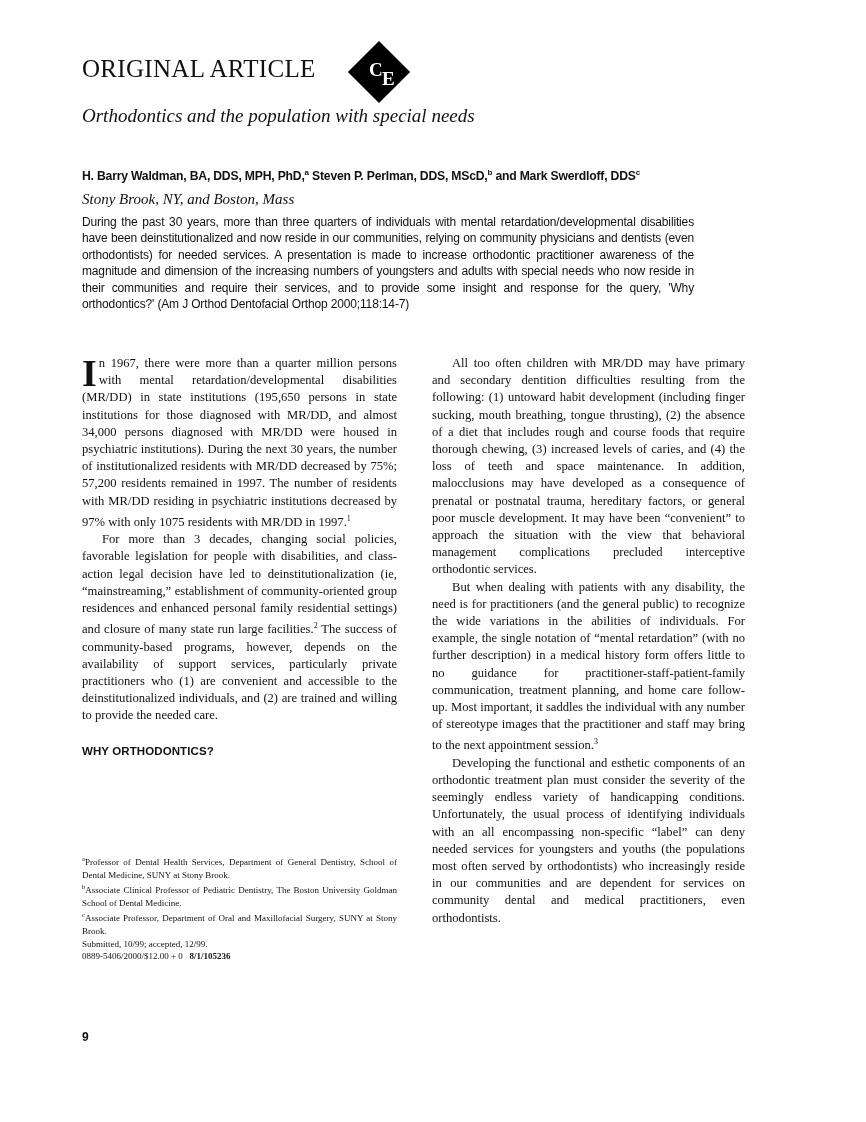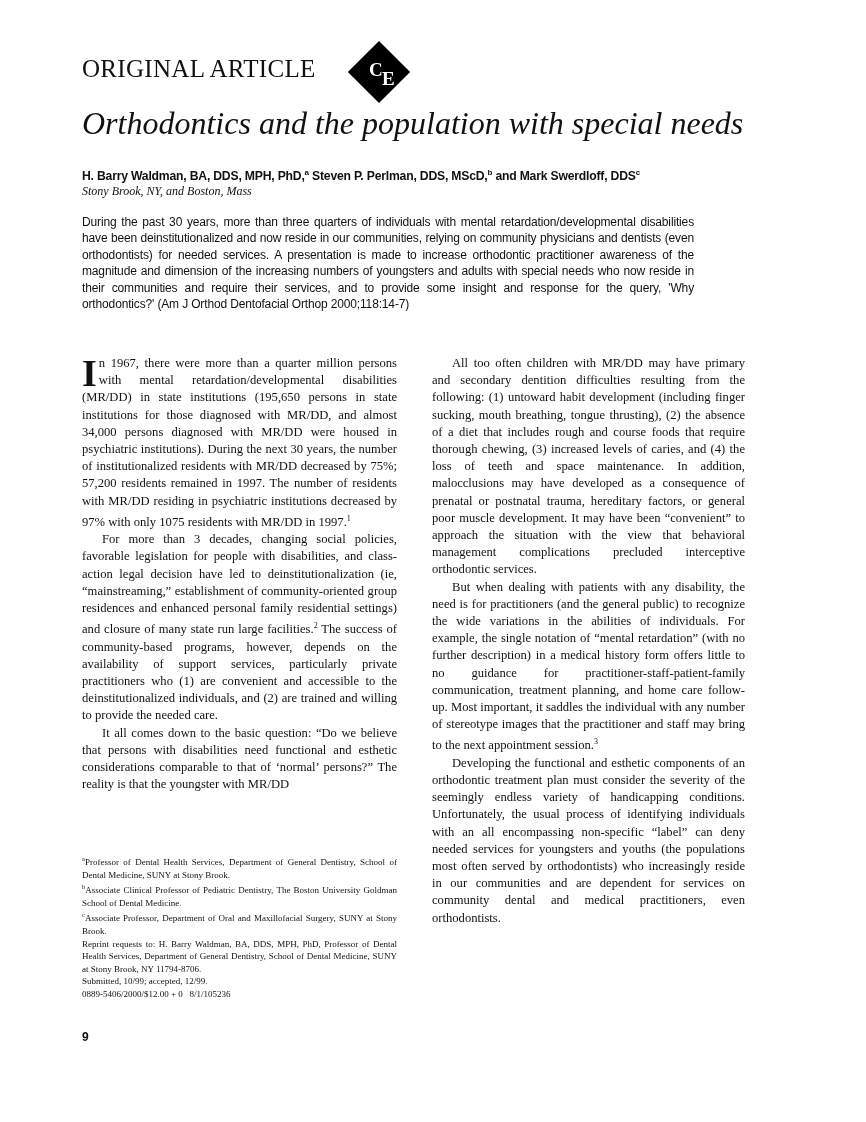--- a/index.html
+++ b/index.html
@@ -4,41 +4,41 @@
 <style>
   html, body { margin: 0; padding: 0; background: #ffffff; }
   body { width: 866px; height: 1122px; position: relative; overflow: hidden; color: #111; }
 
   .section-label { position: absolute; left: 82px; top: 55px; font-size: 25px; letter-spacing: 0.3px; font-family: "Liberation Serif", serif; }
   .ce-badge { position: absolute; left: 357px; top: 50px; width: 44px; height: 44px; background: #000; transform: rotate(45deg); }
   .ce-text { position: absolute; left: 367px; top: 55px; width: 40px; height: 40px; color: #fff; font-family: "Liberation Serif", serif; font-weight: bold; }
   .ce-text .c { position: absolute; left: 2px; top: 4px; font-size: 19px; }
   .ce-text .e { position: absolute; left: 15px; top: 13px; font-size: 19px; }
 
-  .title { position: absolute; left: 82px; top: 105px; font-size: 32px; font-style: italic; font-family: "Liberation Serif", serif; }
+  .title { position: absolute; left: 82px; top: 105px; font-size: 19px; font-style: italic; font-family: "Liberation Serif", serif; }
 
   .authors { position: absolute; left: 82px; top: 168px; font-size: 12.2px; font-weight: bold; font-family: Liberation Sans, sans-serif; letter-spacing: -0.2px; }
   .authors sup { font-size: 8px; }
-  .location { position: absolute; left: 82px; top: 184px; font-size: 12px; font-style: italic; font-family: "Liberation Serif", serif; }
+  .location { position: absolute; left: 82px; top: 191px; font-size: 15px; font-style: italic; font-family: "Liberation Serif", serif; }
 
   .abstract { position: absolute; left: 82px; top: 214px; width: 612px; font-size: 12px; line-height: 16.4px; font-family: "Liberation Sans", sans-serif; text-align: justify; letter-spacing: -0.15px; }
 
   .col { position: absolute; top: 355px; font-family: "Liberation Serif", serif; font-size: 12.6px; line-height: 17.2px; text-align: justify; }
   .col-left { left: 82px; width: 315px; }
   .col-right { left: 432px; width: 313px; }
   .col p { margin: 0; text-indent: 20px; }
   .col p.first { text-indent: 0; }
   .dropcap { float: left; font-size: 38px; line-height: 30px; margin: 3px 2px 0 0; font-weight: bold; }
   .col sup { font-size: 8px; }
   .heading { font-family: "Liberation Sans", sans-serif; font-weight: bold; font-size: 11.5px; margin: 18px 0 5px 0; letter-spacing: 0.1px; }
 
   .footnotes { position: absolute; left: 82px; top: 853px; width: 315px; font-family: "Liberation Serif", serif; font-size: 9px; line-height: 12.6px; text-align: justify; }
   .footnotes div { margin: 0; }
   .footnotes sup { font-size: 6.5px; }
-  .footnotes .bold { font-weight: normal; }
+  .footnotes .bold { font-weight: bold; }
 
   .page-number { position: absolute; left: 82px; top: 1030px; font-family: "Liberation Sans", sans-serif; font-weight: bold; font-size: 12px; }
 </style>
 </head>
 <body>
 
 <div class="section-label">ORIGINAL ARTICLE</div>
 <div class="ce-badge"></div>
 <div class="ce-text">
   <span class="c">C</span>
@@ -50,31 +50,30 @@
 <div class="authors">
   <span>H. Barry Waldman, BA, DDS, MPH, PhD,</span><sup>a</sup><span> Steven P. Perlman, DDS, MScD,</span><sup>b</sup><span> and Mark Swerdloff, DDS</span><sup>c</sup>
 </div>
 <div class="location">Stony Brook, NY, and Boston, Mass</div>
 
 <div class="abstract">During the past 30 years, more than three quarters of individuals with mental retardation/developmental disabilities have been deinstitutionalized and now reside in our communities, relying on community physicians and dentists (even orthodontists) for needed services. A presentation is made to increase orthodontic practitioner awareness of the magnitude and dimension of the increasing numbers of youngsters and adults with special needs who now reside in their communities and require their services, and to provide some insight and response for the query, 'Why orthodontics?' (Am J Orthod Dentofacial Orthop 2000;118:14-7)</div>
 
 <div class="col col-left">
   <p class="first"><span class="dropcap">I</span><span>n 1967, there were more than a quarter million persons with mental retardation/developmental disabilities (MR/DD) in state institutions (195,650 persons in state institutions for those diagnosed with MR/DD, and almost 34,000 persons diagnosed with MR/DD were housed in psychiatric institutions). During the next 30 years, the number of institutionalized residents with MR/DD decreased by 75%; 57,200 residents remained in 1997. The number of residents with MR/DD residing in psychiatric institutions decreased by 97% with only 1075 residents with MR/DD in 1997.</span><sup>1</sup></p>
   <p><span>For more than 3 decades, changing social policies, favorable legislation for people with disabilities, and class-action legal decision have led to deinstitutionalization (ie, “mainstreaming,” establishment of community-oriented group residences and enhanced personal family residential settings) and closure of many state run large facilities.</span><sup>2</sup><span> The success of community-based programs, however, depends on the availability of support services, particularly private practitioners who (1) are convenient and accessible to the deinstitutionalized individuals, and (2) are trained and willing to provide the needed care.</span></p>
-  <p>It all comes down to the basic question: “Do we believe that persons with disabilities need functional and esthetic considerations comparable to that of ‘normal’ persons?” The reality is that the youngster with MR/DD</p>
+  <div class="heading">WHY ORTHODONTICS?</div>
 </div>
 
 <div class="col col-right">
   <p>All too often children with MR/DD may have primary and secondary dentition difficulties resulting from the following: (1) untoward habit development (including finger sucking, mouth breathing, tongue thrusting), (2) the absence of a diet that includes rough and course foods that require thorough chewing, (3) increased levels of caries, and (4) the loss of teeth and space maintenance. In addition, malocclusions may have developed as a consequence of prenatal or postnatal trauma, hereditary factors, or general poor muscle development. It may have been “convenient” to approach the situation with the view that behavioral management complications precluded interceptive orthodontic services.</p>
   <p><span>But when dealing with patients with any disability, the need is for practitioners (and the general public) to recognize the wide variations in the abilities of individuals. For example, the single notation of “mental retardation” (with no further description) in a medical history form offers little to no guidance for practitioner-staff-patient-family communication, treatment planning, and home care follow-up. Most important, it saddles the individual with any number of stereotype images that the practitioner and staff may bring to the next appointment session.</span><sup>3</sup></p>
   <p>Developing the functional and esthetic components of an orthodontic treatment plan must consider the severity of the seemingly endless variety of handicapping conditions. Unfortunately, the usual process of identifying individuals with an all encompassing non-specific “label” can deny needed services for youngsters and youths (the populations most often served by orthodontists) who increasingly reside in our communities and are dependent for services on community dental and medical practitioners, even orthodontists.</p>
 </div>
 
 <div class="footnotes">
   <div><sup>a</sup><span>Professor of Dental Health Services, Department of General Dentistry, School of Dental Medicine, SUNY at Stony Brook.</span></div>
   <div><sup>b</sup><span>Associate Clinical Professor of Pediatric Dentistry, The Boston University Goldman School of Dental Medicine.</span></div>
   <div><sup>c</sup><span>Associate Professor, Department of Oral and Maxillofacial Surgery, SUNY at Stony Brook.</span></div>
-  <div>Reprint requests to: H. Barry Waldman, BA, DDS, MPH, PhD, Professor of Dental Health Services, Department of General Dentistry, School of Dental Medicine, SUNY at Stony Brook, NY 11794-8706.</div>
   <div>Submitted, 10/99; accepted, 12/99.</div>
   <div><span>0889-5406/2000/$12.00 + 0</span>&nbsp;&nbsp;&nbsp;<span class="bold">8/1/105236</span></div>
 </div>
 
 <div class="page-number">9</div>
 
 </body></html>

